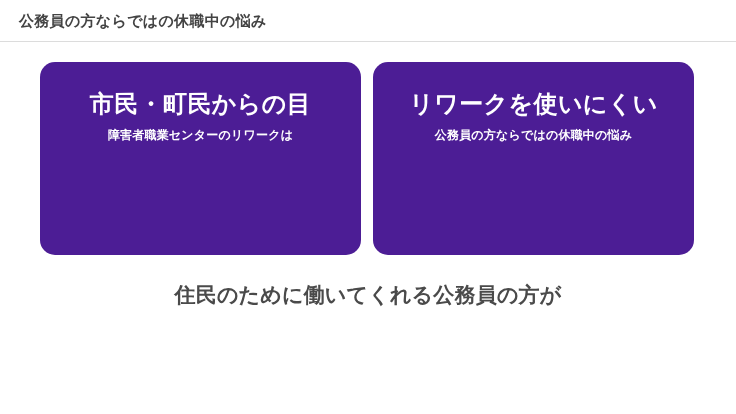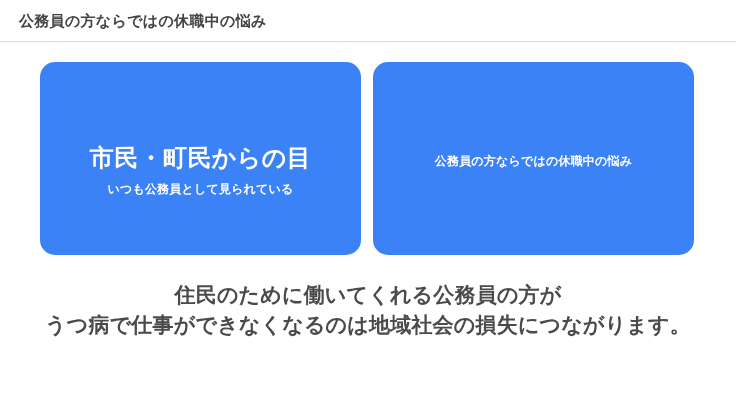--- a/index.html
+++ b/index.html
@@ -44,28 +44,28 @@
     left: 40px;
     top: 62px;
     width: 654px;
     height: 193px;
     display: flex;
     justify-content: space-between;
   }
   .card {
     width: 321px;
     height: 193px;
-    background: #3b82f6;
+    background: #4c1d95;
     border-radius: 15px;
     box-sizing: border-box;
     display: flex;
     flex-direction: column;
     align-items: center;
     justify-content: flex-start;
-    padding-top: 82px;
+    padding-top: 28px;
   }
   .card-title {
     font-size: 24px;
     font-weight: bold;
     color: #ffffff;
     line-height: 1.15;
     letter-spacing: 0.4px;
     text-align: center;
     white-space: nowrap;
   }
@@ -106,28 +106,28 @@
 
 <div class="slide-header">
   <div class="slide-header-title">公務員の方ならではの休職中の悩み</div>
 </div>
 
 <div class="card-row">
 
   <div class="card">
     <div class="card-title">市民・町民からの目</div>
     <div class="card-subtitle">
-      <span>いつも公務員として見られている</span>
+      <span>障害者職業センターのリワークは</span>
     </div>
   </div>
 
   <div class="card">
+    <div class="card-title">リワークを使いにくい</div>
     <div class="card-subtitle">
       <span>公務員の方ならではの休職中の悩み</span>
     </div>
   </div>
 
 </div>
 
 <div class="footer-message">
   <span>住民のために働いてくれる公務員の方が</span>
-  <span>うつ病で仕事ができなくなるのは地域社会の損失につながります。</span>
 </div>
 
 </body></html>

